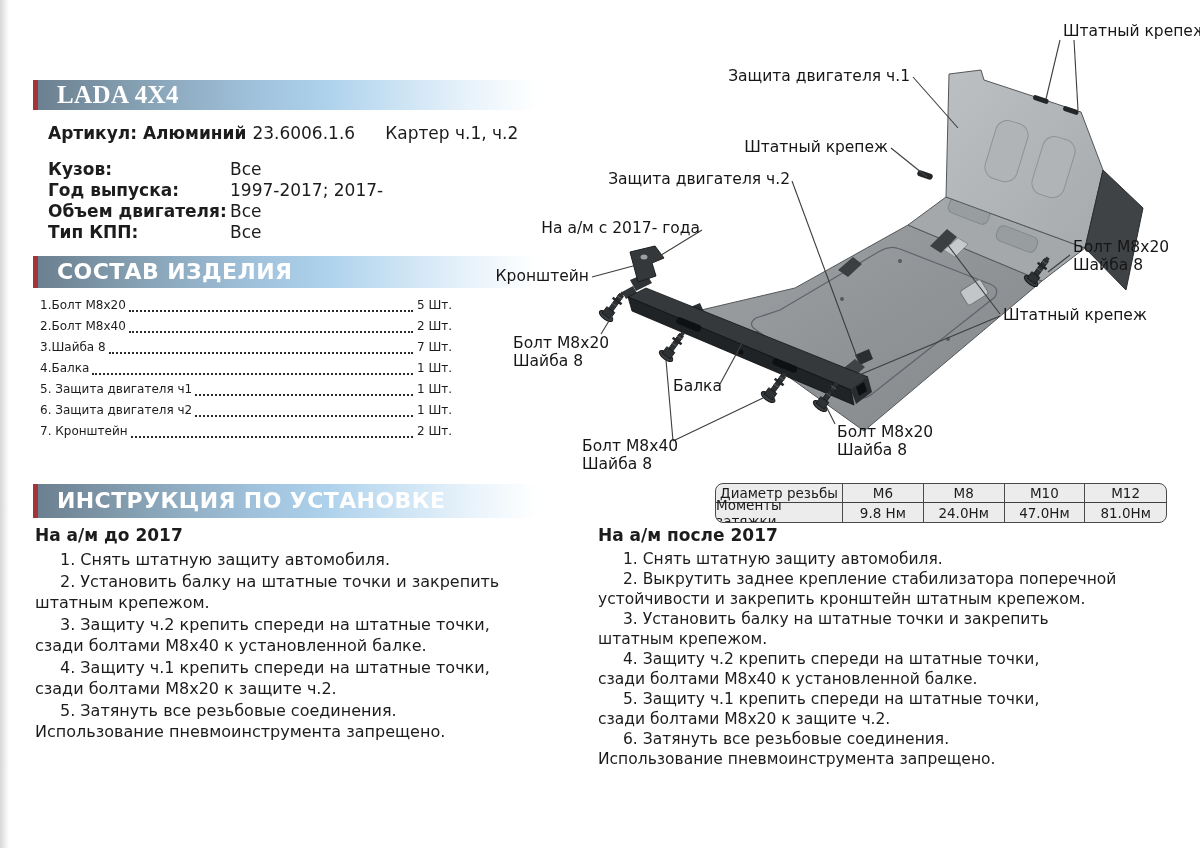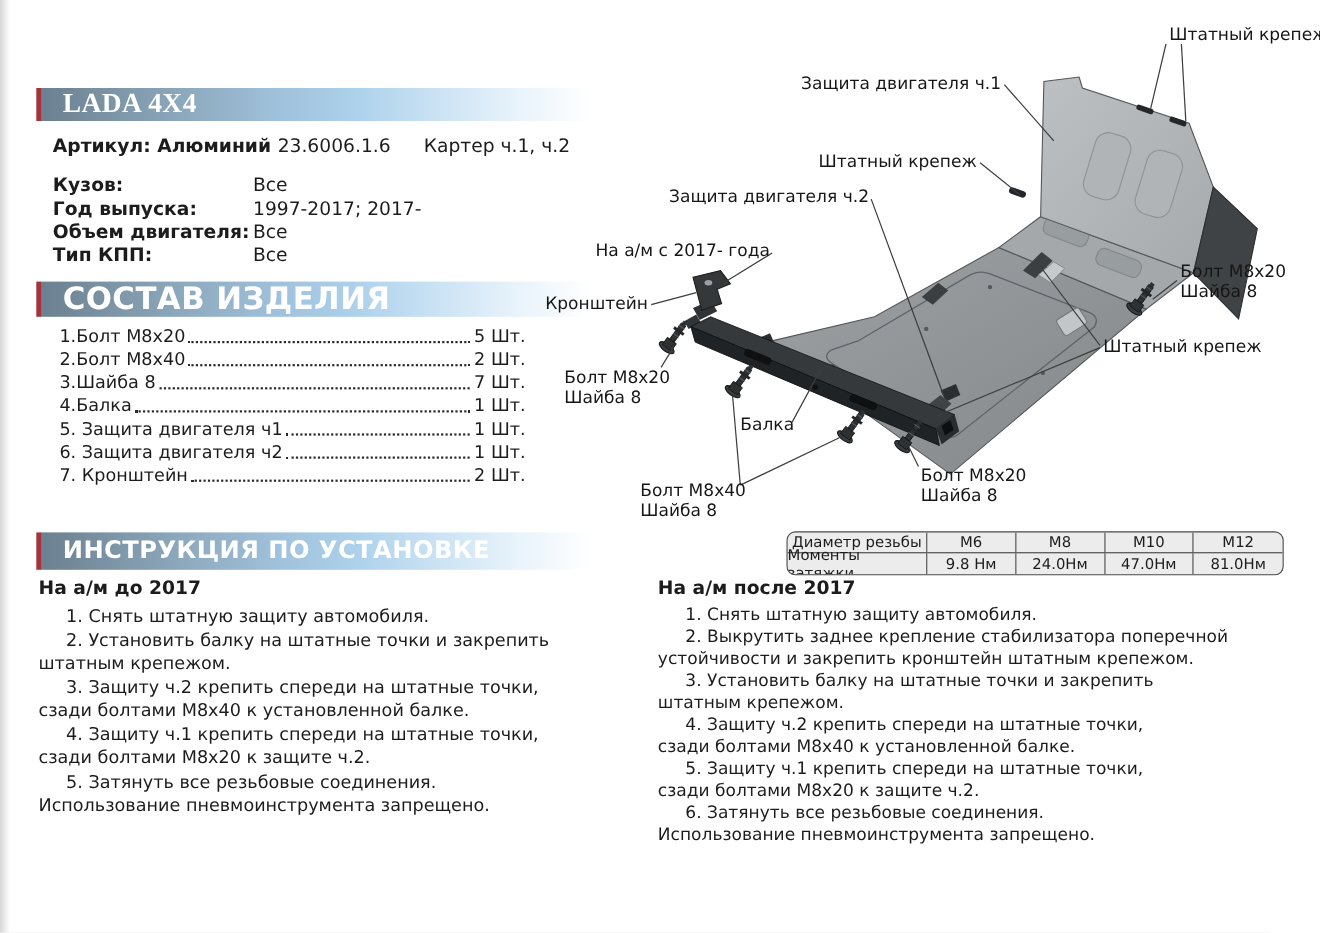--- a/index.html
+++ b/index.html
@@ -6,29 +6,29 @@
   .page{position:relative;width:1200px;height:848px;background:#ffffff;overflow:hidden;
         font-family:"DejaVu Sans",sans-serif;color:#1c1c1c;}
   .edge{position:absolute;left:0;top:0;bottom:0;width:9px;
         background:linear-gradient(90deg,rgba(110,110,110,.28),rgba(255,255,255,0));}
   
   .hbar{position:absolute;left:33px;display:flex;}
   .hbar .red{width:5px;background:#a5333a;}
   .hbar .grad{width:507px;color:#ffffff;font-weight:bold;letter-spacing:.4px;padding-left:19px;
         background:linear-gradient(90deg,#6b8090 0%,#87a2b5 20%,#9fc0da 40%,#aed2ec 55%,#e8f3fb 82%,#ffffff 95%,rgba(255,255,255,0) 100%);}
   .bar1{top:80px;height:30px;} .bar1 .grad{font-size:25px;line-height:30px;font-family:Liberation Serif, serif;}
-  .bar2{top:256px;height:32px;} .bar2 .grad{font-size:28px;line-height:32px;}
+  .bar2{top:256px;height:32px;} .bar2 .grad{font-size:22px;line-height:32px;}
   .bar3{top:484px;height:34px;} .bar3 .grad{font-size:22px;line-height:34px;}
   .b{font-weight:bold;}
   .article{position:absolute;left:48px;top:123px;font-size:17px;white-space:pre;}
   .article span{margin-right:6px;} .article .code{margin-right:30px;}
   .specs{position:absolute;left:48px;top:159px;font-size:17px;}
   .spec-row{display:flex;height:21px;line-height:21px;}
   .spec-row .lbl{width:182px;font-weight:bold;}
-  .parts{position:absolute;left:54px;top:295px;width:432px;font-size:16px;}
+  .parts{position:absolute;left:40px;top:295px;width:432px;font-size:12px;}
   .part-row{display:flex;height:21px;line-height:21px;align-items:flex-end;}
   .part-row .dots{flex:1;border-bottom:2px dotted #2a2a2a;margin:0 4px 4px 3px;}
   .part-row .qty{width:55px;line-height:21px;}
   
   .torque{position:absolute;left:715px;top:483px;width:450px;height:38px;
           border:1px solid #4a4a4a;border-radius:8px;overflow:hidden;background:#ececec;
           display:grid;grid-template-columns:127px 1fr 1fr 1fr 1fr;grid-template-rows:19px 19px;
           font-size:13.5px;}
   .torque .cell{border-right:1px solid #4a4a4a;border-bottom:1px solid #404040;
           display:flex;align-items:center;justify-content:center;}

